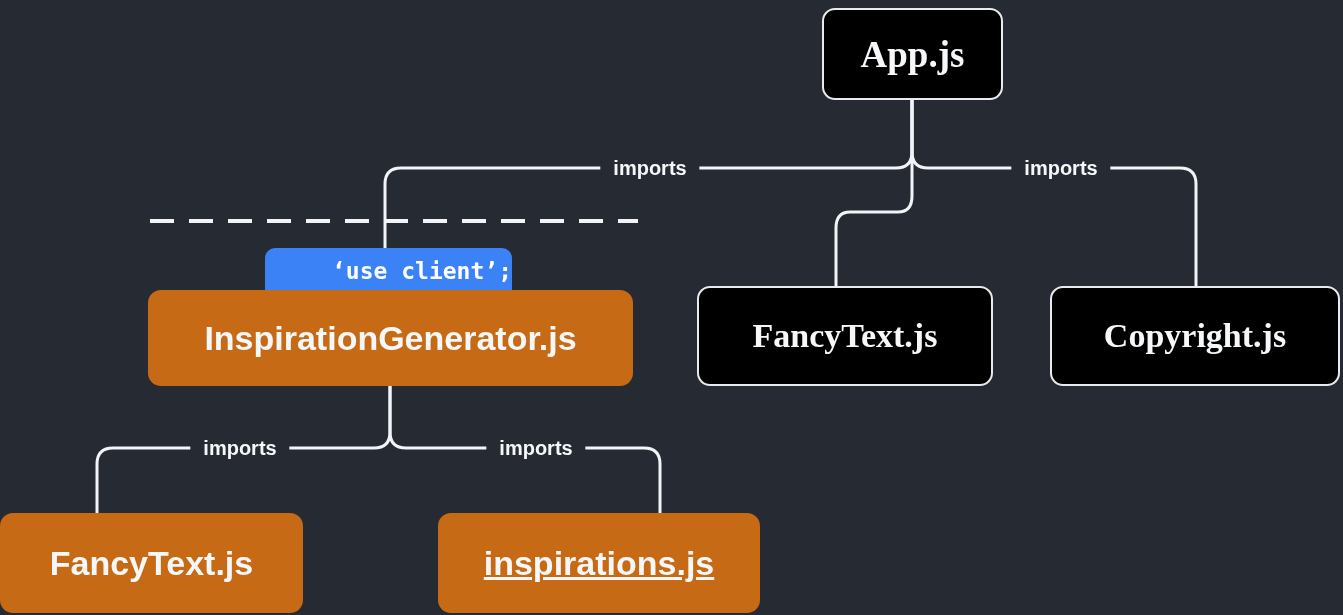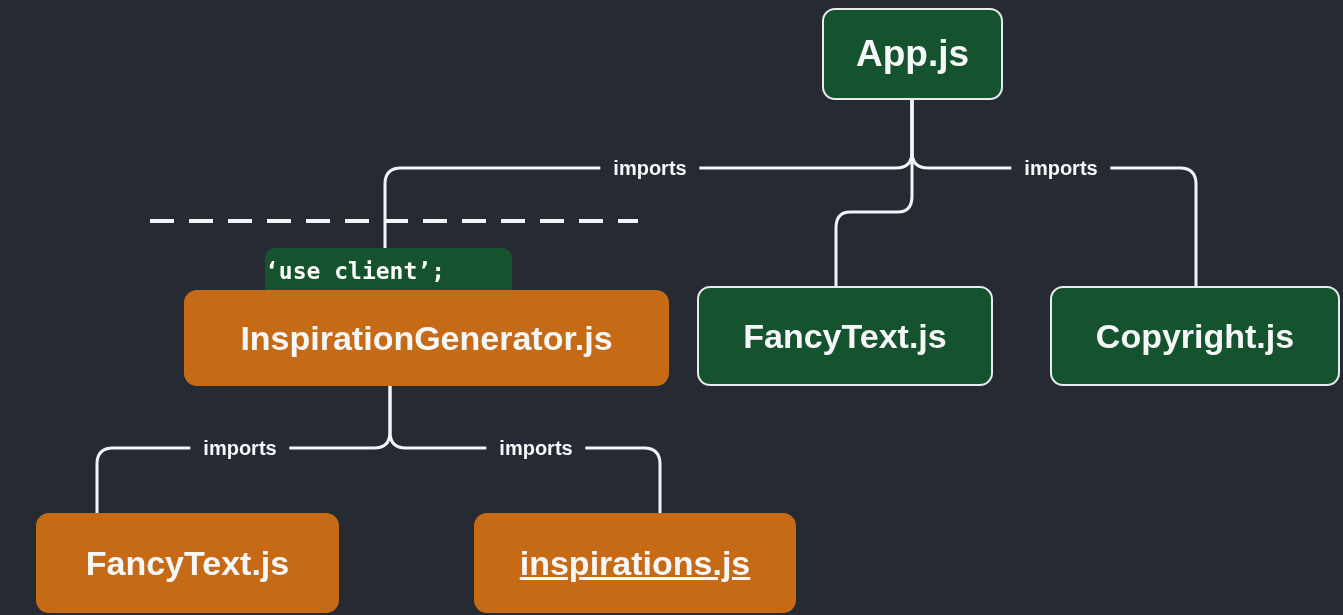--- a/index.html
+++ b/index.html
@@ -16,32 +16,32 @@
   .node{
     position:absolute;
     display:flex;align-items:center;justify-content:center;
     border-radius:13px;
     color:#f6f7f9;
     font-weight:700;
     text-align:center;
     box-sizing:border-box;
   }
   .node.server{
-    background:#14532d;
+    background:#000000;
     border:2.5px solid #e8eaed;
+    font-family:Liberation Serif, serif;
   }
   .node.client{
     background:#c76a15;
-    margin-left:36px;
   }
   .badge{
     position:absolute;
-    background:#14532d;
+    background:#3b82f6;
     border-radius:10px 10px 0 0;
-    display:flex;align-items:center;justify-content:flex-start;
+    display:flex;align-items:center;justify-content:flex-end;
     color:#ffffff;
     font-family:"DejaVu Sans Mono",monospace;
     font-size:23px;
     font-weight:700;
     box-sizing:border-box;
   }
   .edge-label{
     position:absolute;
     transform:translate(-50%,-50%);
     background:#262b33;

